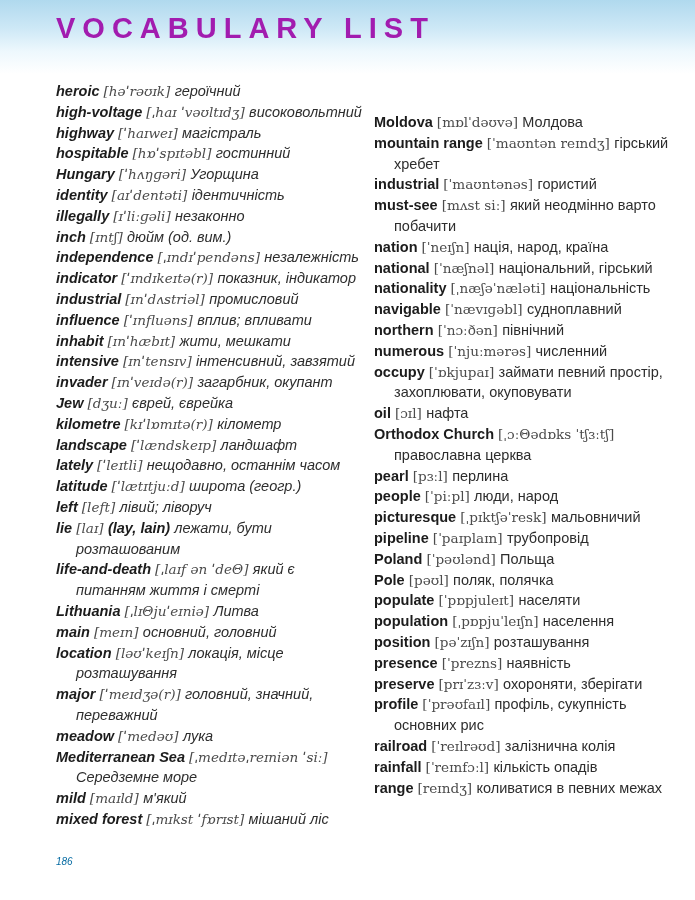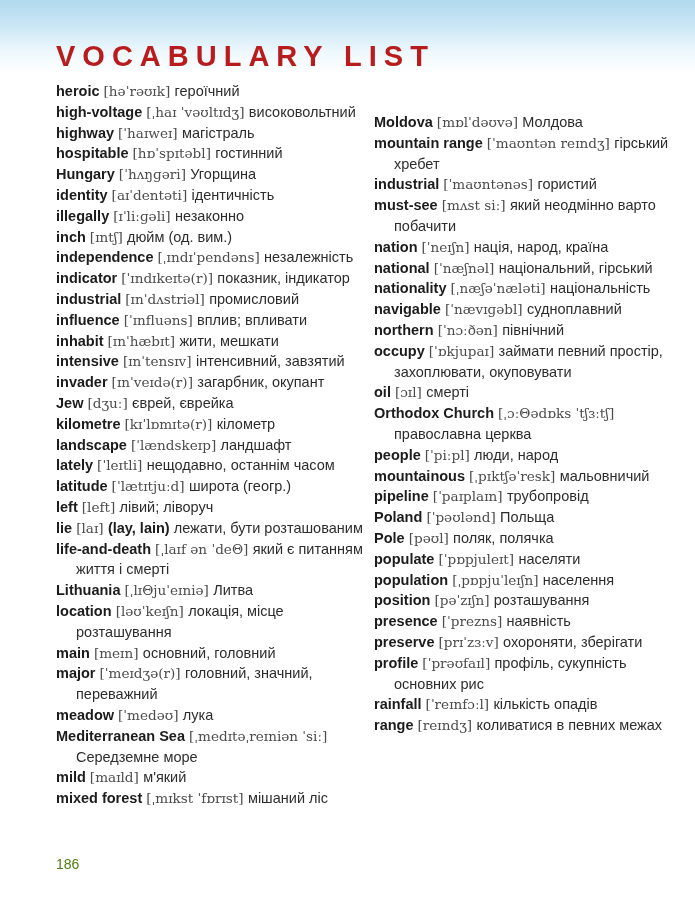--- a/index.html
+++ b/index.html
@@ -12,46 +12,47 @@
   }
   .header-band {
     position: absolute;
     top: 0; left: 0; right: 0;
     height: 74px;
     background: linear-gradient(180deg, #b0d9ee 0%, #cde8f6 38%, #eef8fd 70%, #ffffff 100%);
   }
   .page-title {
     position: absolute;
     left: 56px;
-    top: 40px;
+    top: 12px;
     font-size: 29px;
     font-weight: bold;
     letter-spacing: 7px;
-    color: #b91c1c;
+    color: #a21caf;
     white-space: nowrap;
   }
   .col {
     position: absolute;
     top: 81px;
     font-size: 14.5px;
     line-height: 20.8px;
     color: #2d2d2d;
   }
-  .col-left  { left: 56px;  width: 312px; }
+  .col-left  { left: 56px;  width: 312px; font-style: italic; }
   .col-right { left: 374px; width: 314px; margin-top: 31px; }
   .entry { padding-left: 20px; text-indent: -20px; }
   .word  { font-weight: bold; color: #1c1c1c; }
   .ipa   { font-family: "DejaVu Serif", serif; font-size: 13.6px; color: #4c4c4c; }
   .trans { color: #2d2d2d; }
   .page-number {
     position: absolute;
     left: 56px;
     top: 856px;
-    font-size: 14px;
-    color: #4d7c0f;
+    font-size: 10px;
+    color: #0369a1;
+    font-style: italic;
   }
 </style>
 </head>
 <body>
 
 <div class="header-band"></div>
 
 <h1 class="page-title">VOCABULARY LIST</h1>
 
 <div class="col col-left">
@@ -72,49 +73,52 @@
     <div class="entry"><span class="word">invader </span><span class="ipa">[ɪnˈveɪdə(r)] </span><span class="trans">загарбник, окупант</span></div>
     <div class="entry"><span class="word">Jew </span><span class="ipa">[dʒuː] </span><span class="trans">єврей, єврейка</span></div>
     <div class="entry"><span class="word">kilometre </span><span class="ipa">[kɪˈlɒmɪtə(r)] </span><span class="trans">кілометр</span></div>
     <div class="entry"><span class="word">landscape </span><span class="ipa">[ˈlændskeɪp] </span><span class="trans">ландшафт</span></div>
     <div class="entry"><span class="word">lately </span><span class="ipa">[ˈleɪtli] </span><span class="trans">нещодавно, останнім часом</span></div>
     <div class="entry"><span class="word">latitude </span><span class="ipa">[ˈlætɪtjuːd] </span><span class="trans">широта (геогр.)</span></div>
     <div class="entry"><span class="word">left </span><span class="ipa">[left] </span><span class="trans">лівий; ліворуч</span></div>
     <div class="entry"><span class="word">lie </span><span class="ipa">[laɪ] </span><span class="word">(lay, lain) </span><span class="trans">лежати, бути розташованим</span></div>
     <div class="entry"><span class="word">life-and-death </span><span class="ipa">[ˌlaɪf ən ˈdeΘ] </span><span class="trans">який є питанням життя і смерті</span></div>
     <div class="entry"><span class="word">Lithuania </span><span class="ipa">[ˌlɪΘjuˈeɪniə] </span><span class="trans">Литва</span></div>
+    <div class="entry"><span class="word">main </span><span class="ipa">[meɪn] </span><span class="trans">основний, головний</span></div>
     <div class="entry"><span class="word">location </span><span class="ipa">[ləʊˈkeɪʃn] </span><span class="trans">локація, місце розташування</span></div>
-    <div class="entry"><span class="word">main </span><span class="ipa">[meɪn] </span><span class="trans">основний, головний</span></div>
     <div class="entry"><span class="word">major </span><span class="ipa">[ˈmeɪdʒə(r)] </span><span class="trans">головний, значний, переважний</span></div>
     <div class="entry"><span class="word">meadow </span><span class="ipa">[ˈmedəʊ] </span><span class="trans">лука</span></div>
     <div class="entry"><span class="word">Mediterranean Sea </span><span class="ipa">[ˌmedɪtəˌreɪniən ˈsiː] </span><span class="trans">Середземне море</span></div>
     <div class="entry"><span class="word">mild </span><span class="ipa">[maɪld] </span><span class="trans">м'який</span></div>
     <div class="entry"><span class="word">mixed forest </span><span class="ipa">[ˌmɪkst ˈfɒrɪst] </span><span class="trans">мішаний ліс</span></div>
   </div>
 <div class="col col-right">
     <div class="entry"><span class="word">Moldova </span><span class="ipa">[mɒlˈdəʊvə] </span><span class="trans">Молдова</span></div>
     <div class="entry"><span class="word">mountain range </span><span class="ipa">[ˈmaʊntən reɪndʒ] </span><span class="trans">гірський хребет</span></div>
     <div class="entry"><span class="word">industrial </span><span class="ipa">[ˈmaʊntənəs] </span><span class="trans">гористий</span></div>
     <div class="entry"><span class="word">must-see </span><span class="ipa">[mʌst siː] </span><span class="trans">який неодмінно варто побачити</span></div>
     <div class="entry"><span class="word">nation </span><span class="ipa">[ˈneɪʃn] </span><span class="trans">нація, народ, країна</span></div>
     <div class="entry"><span class="word">national </span><span class="ipa">[ˈnæʃnəl] </span><span class="trans">національний, гірський</span></div>
     <div class="entry"><span class="word">nationality </span><span class="ipa">[ˌnæʃəˈnæləti] </span><span class="trans">національність</span></div>
     <div class="entry"><span class="word">navigable </span><span class="ipa">[ˈnævɪɡəbl] </span><span class="trans">судноплавний</span></div>
     <div class="entry"><span class="word">northern </span><span class="ipa">[ˈnɔːðən] </span><span class="trans">північний</span></div>
+    <div class="entry"><span class="word">numerous </span><span class="ipa">[ˈnjuːmərəs] </span><span class="trans">численний</span></div>
     <div class="entry"><span class="word">occupy </span><span class="ipa">[ˈɒkjupaɪ] </span><span class="trans">займати певний простір, захоплювати, окуповувати</span></div>
-    <div class="entry"><span class="word">oil </span><span class="ipa">[ɔɪl] </span><span class="trans">смерті</span></div>
+    <div class="entry"><span class="word">oil </span><span class="ipa">[ɔɪl] </span><span class="trans">нафта</span></div>
     <div class="entry"><span class="word">Orthodox Church </span><span class="ipa">[ˌɔːΘədɒks ˈtʃɜːtʃ] </span><span class="trans">православна церква</span></div>
+    <div class="entry"><span class="word">pearl </span><span class="ipa">[pɜːl] </span><span class="trans">перлина</span></div>
     <div class="entry"><span class="word">people </span><span class="ipa">[ˈpiːpl] </span><span class="trans">люди, народ</span></div>
-    <div class="entry"><span class="word">mountainous </span><span class="ipa">[ˌpɪktʃəˈresk] </span><span class="trans">мальовничий</span></div>
+    <div class="entry"><span class="word">picturesque </span><span class="ipa">[ˌpɪktʃəˈresk] </span><span class="trans">мальовничий</span></div>
     <div class="entry"><span class="word">pipeline </span><span class="ipa">[ˈpaɪplaɪn] </span><span class="trans">трубопровід</span></div>
     <div class="entry"><span class="word">Poland </span><span class="ipa">[ˈpəʊlənd] </span><span class="trans">Польща</span></div>
     <div class="entry"><span class="word">Pole </span><span class="ipa">[pəʊl] </span><span class="trans">поляк, полячка</span></div>
     <div class="entry"><span class="word">populate </span><span class="ipa">[ˈpɒpjuleɪt] </span><span class="trans">населяти</span></div>
     <div class="entry"><span class="word">population </span><span class="ipa">[ˌpɒpjuˈleɪʃn] </span><span class="trans">населення</span></div>
     <div class="entry"><span class="word">position </span><span class="ipa">[pəˈzɪʃn] </span><span class="trans">розташування</span></div>
     <div class="entry"><span class="word">presence </span><span class="ipa">[ˈprezns] </span><span class="trans">наявність</span></div>
     <div class="entry"><span class="word">preserve </span><span class="ipa">[prɪˈzɜːv] </span><span class="trans">охороняти, зберігати</span></div>
     <div class="entry"><span class="word">profile </span><span class="ipa">[ˈprəʊfaɪl] </span><span class="trans">профіль, сукупність основних рис</span></div>
+    <div class="entry"><span class="word">railroad </span><span class="ipa">[ˈreɪlrəʊd] </span><span class="trans">залізнична колія</span></div>
     <div class="entry"><span class="word">rainfall </span><span class="ipa">[ˈreɪnfɔːl] </span><span class="trans">кількість опадів</span></div>
     <div class="entry"><span class="word">range </span><span class="ipa">[reɪndʒ] </span><span class="trans">коливатися в певних межах</span></div>
   </div>
 
 <div class="page-number">186</div>
 
 </body></html>

